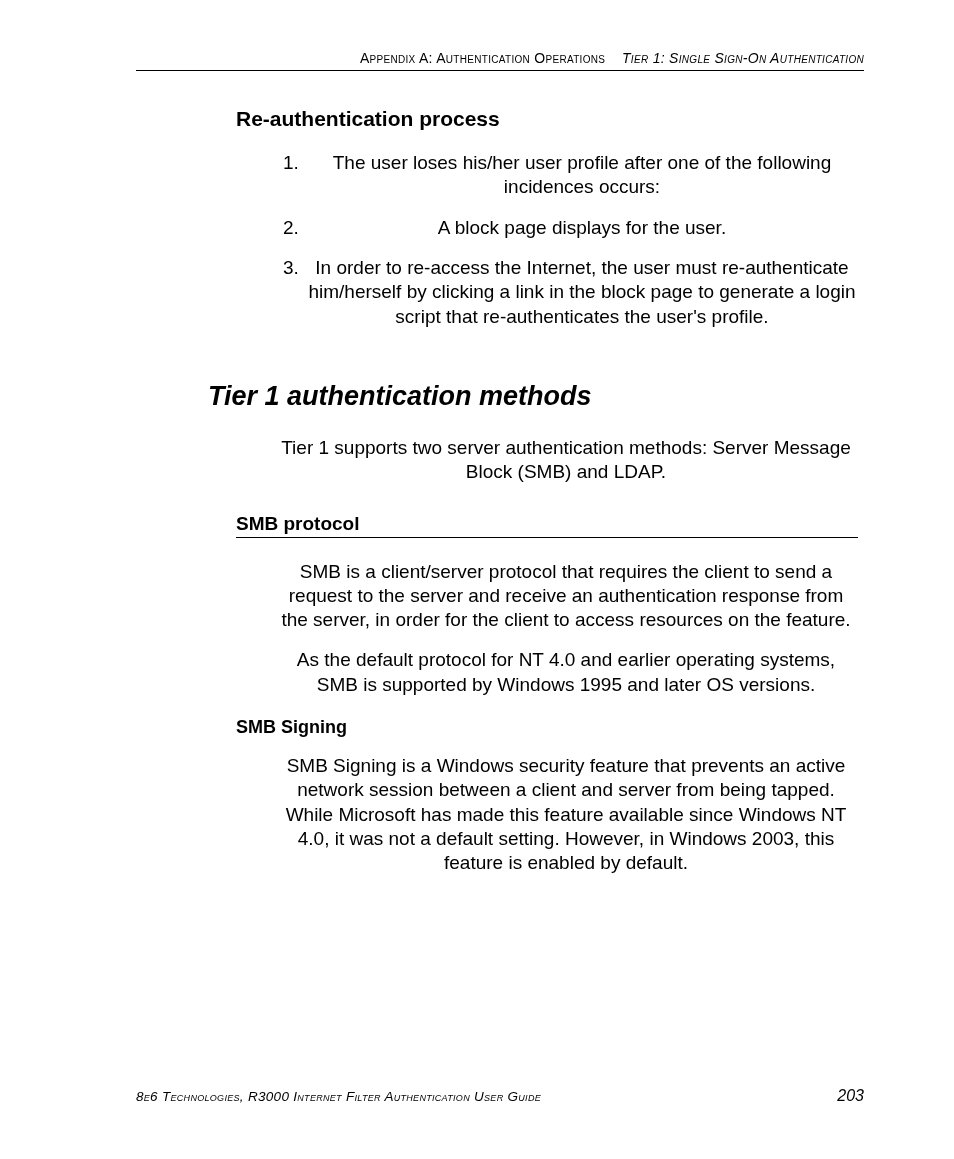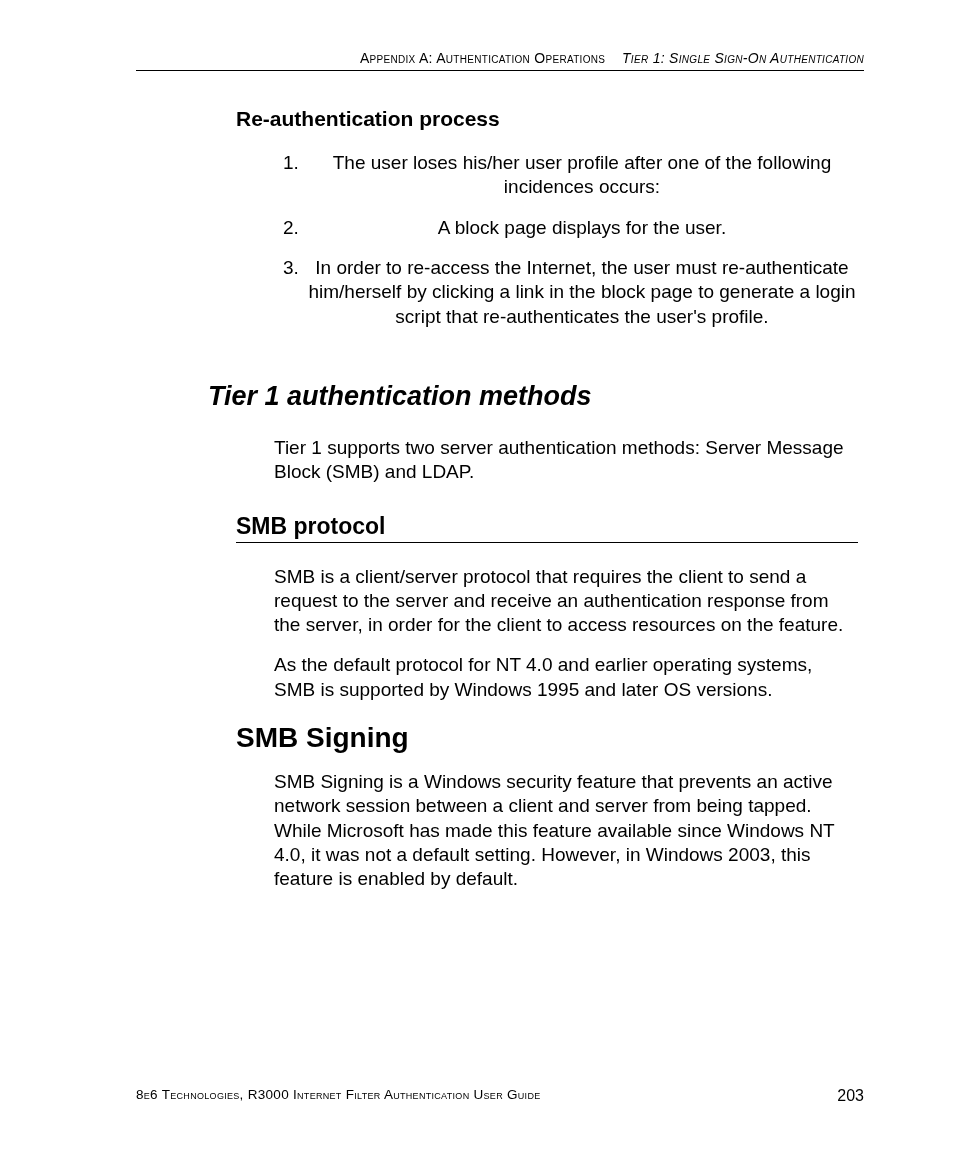--- a/index.html
+++ b/index.html
@@ -32,41 +32,42 @@
   }
   .h1 {
     font-size: 27px;
     font-weight: bold;
     font-style: italic;
     margin-left: 118px;
     margin-top: 52px;
     margin-bottom: 24px;
   }
   .h2-rule {
-    font-size: 23px;
+    font-size: 19px;
     font-weight: bold;
     margin-left: 146px;
     margin-bottom: 8px;
     padding-bottom: 2px;
     border-bottom: 1px solid #000;
     margin-right: 6px;
   }
   .h2-rule-wrap { margin-bottom: 22px; margin-top: 28px; }
   .h3 {
-    font-size: 28px;
+    font-size: 18px;
     font-weight: bold;
     margin-left: 146px;
     margin-top: 20px;
     margin-bottom: 16px;
   }
   .body-block {
     margin-left: 184px;
     margin-right: 6px;
     font-size: 19px;
     line-height: 1.28;
+    text-align: center;
   }
   ol.num {
     list-style: decimal;
     margin-left: 214px;
     margin-right: 6px;
     font-size: 19px;
     line-height: 1.28;
   }
   ol.num > li { margin-bottom: 16px; padding-left: 2px; text-align: center; }
   ul.bul {
@@ -88,22 +89,23 @@
     font-size: 16px;
   }
   .para { margin-bottom: 16px; }
   .footer {
     position: absolute;
     bottom: 54px;
     left: 90px;
     right: 90px;
     display: flex;
     justify-content: space-between;
-    align-items: flex-start;
+    align-items: center;
     font-size: 13.5px;
+    font-style: italic;
   }
   .footer-left {
     font-variant: small-caps;
     letter-spacing: 0.3px;
     margin-left: 46px;
   }
   .footer-right { font-size: 16px; }
 </style>
 </head>
 <body>

